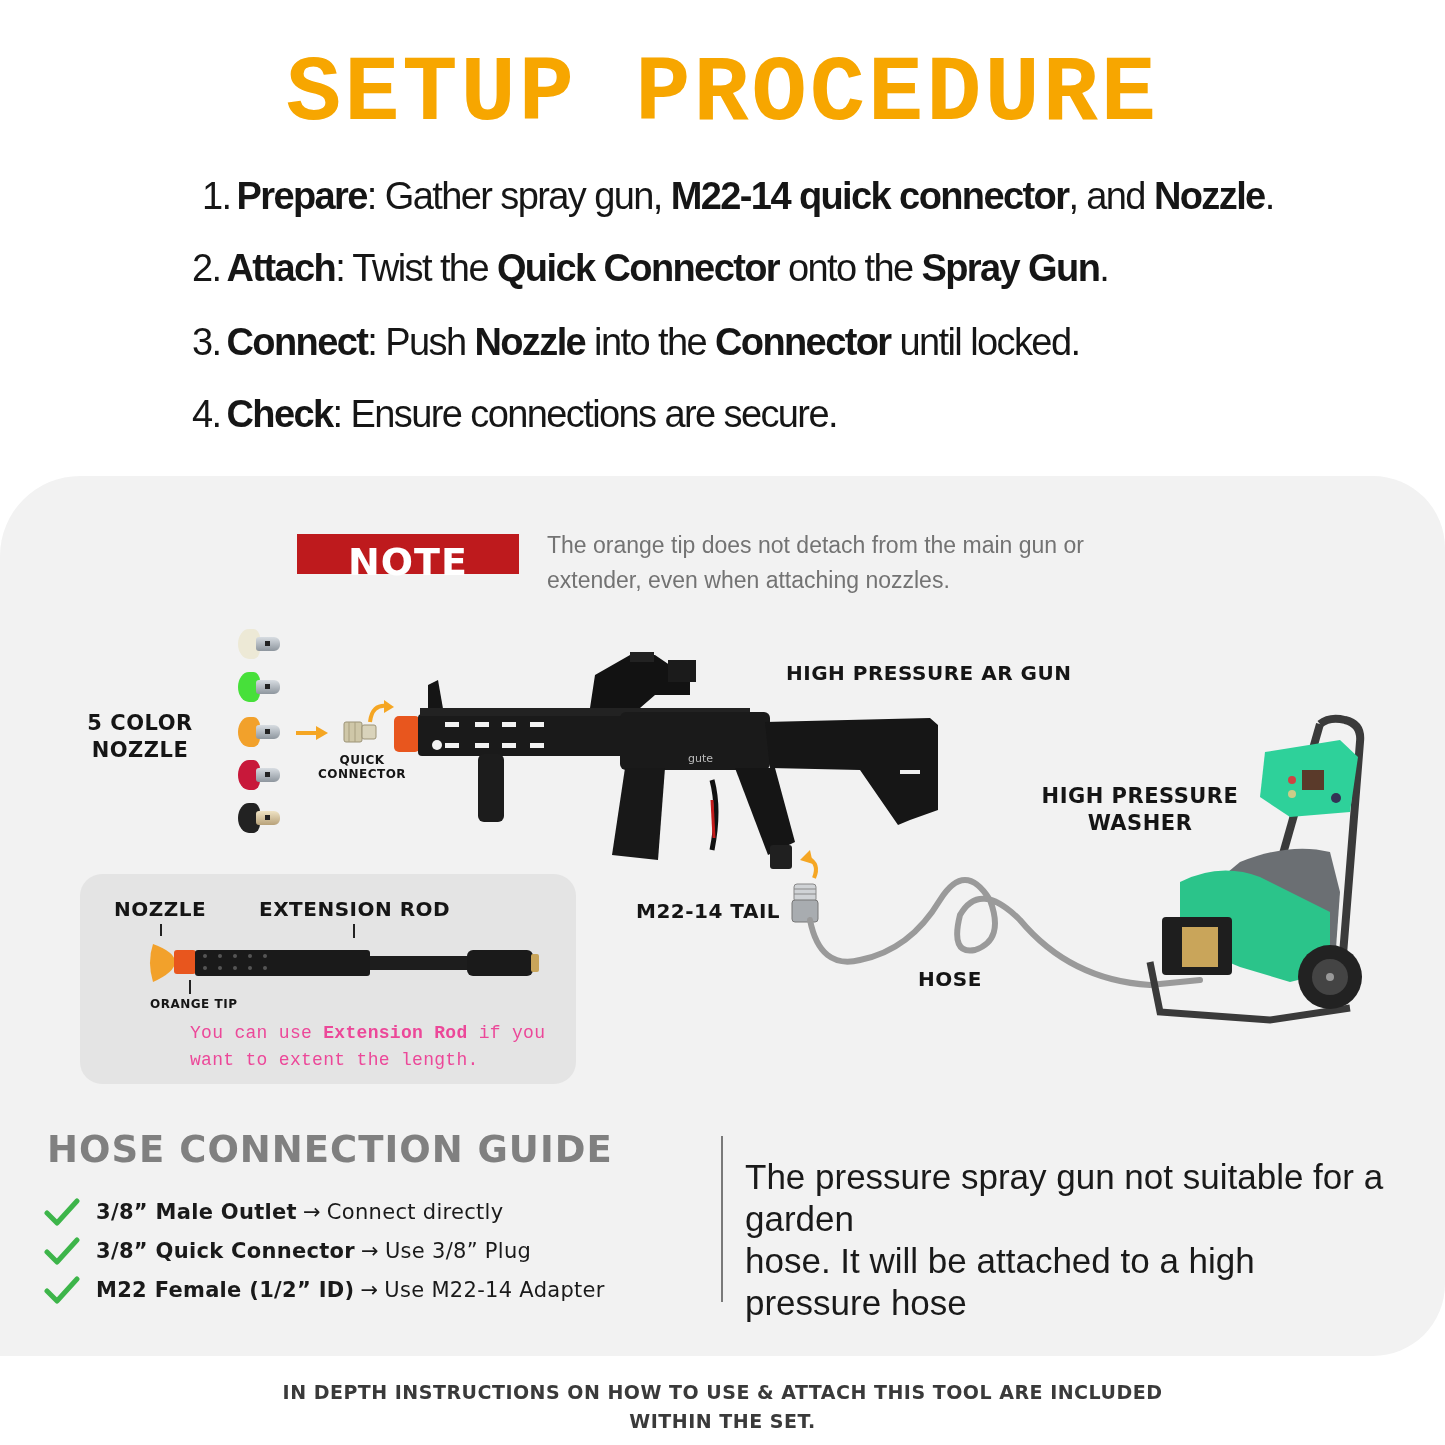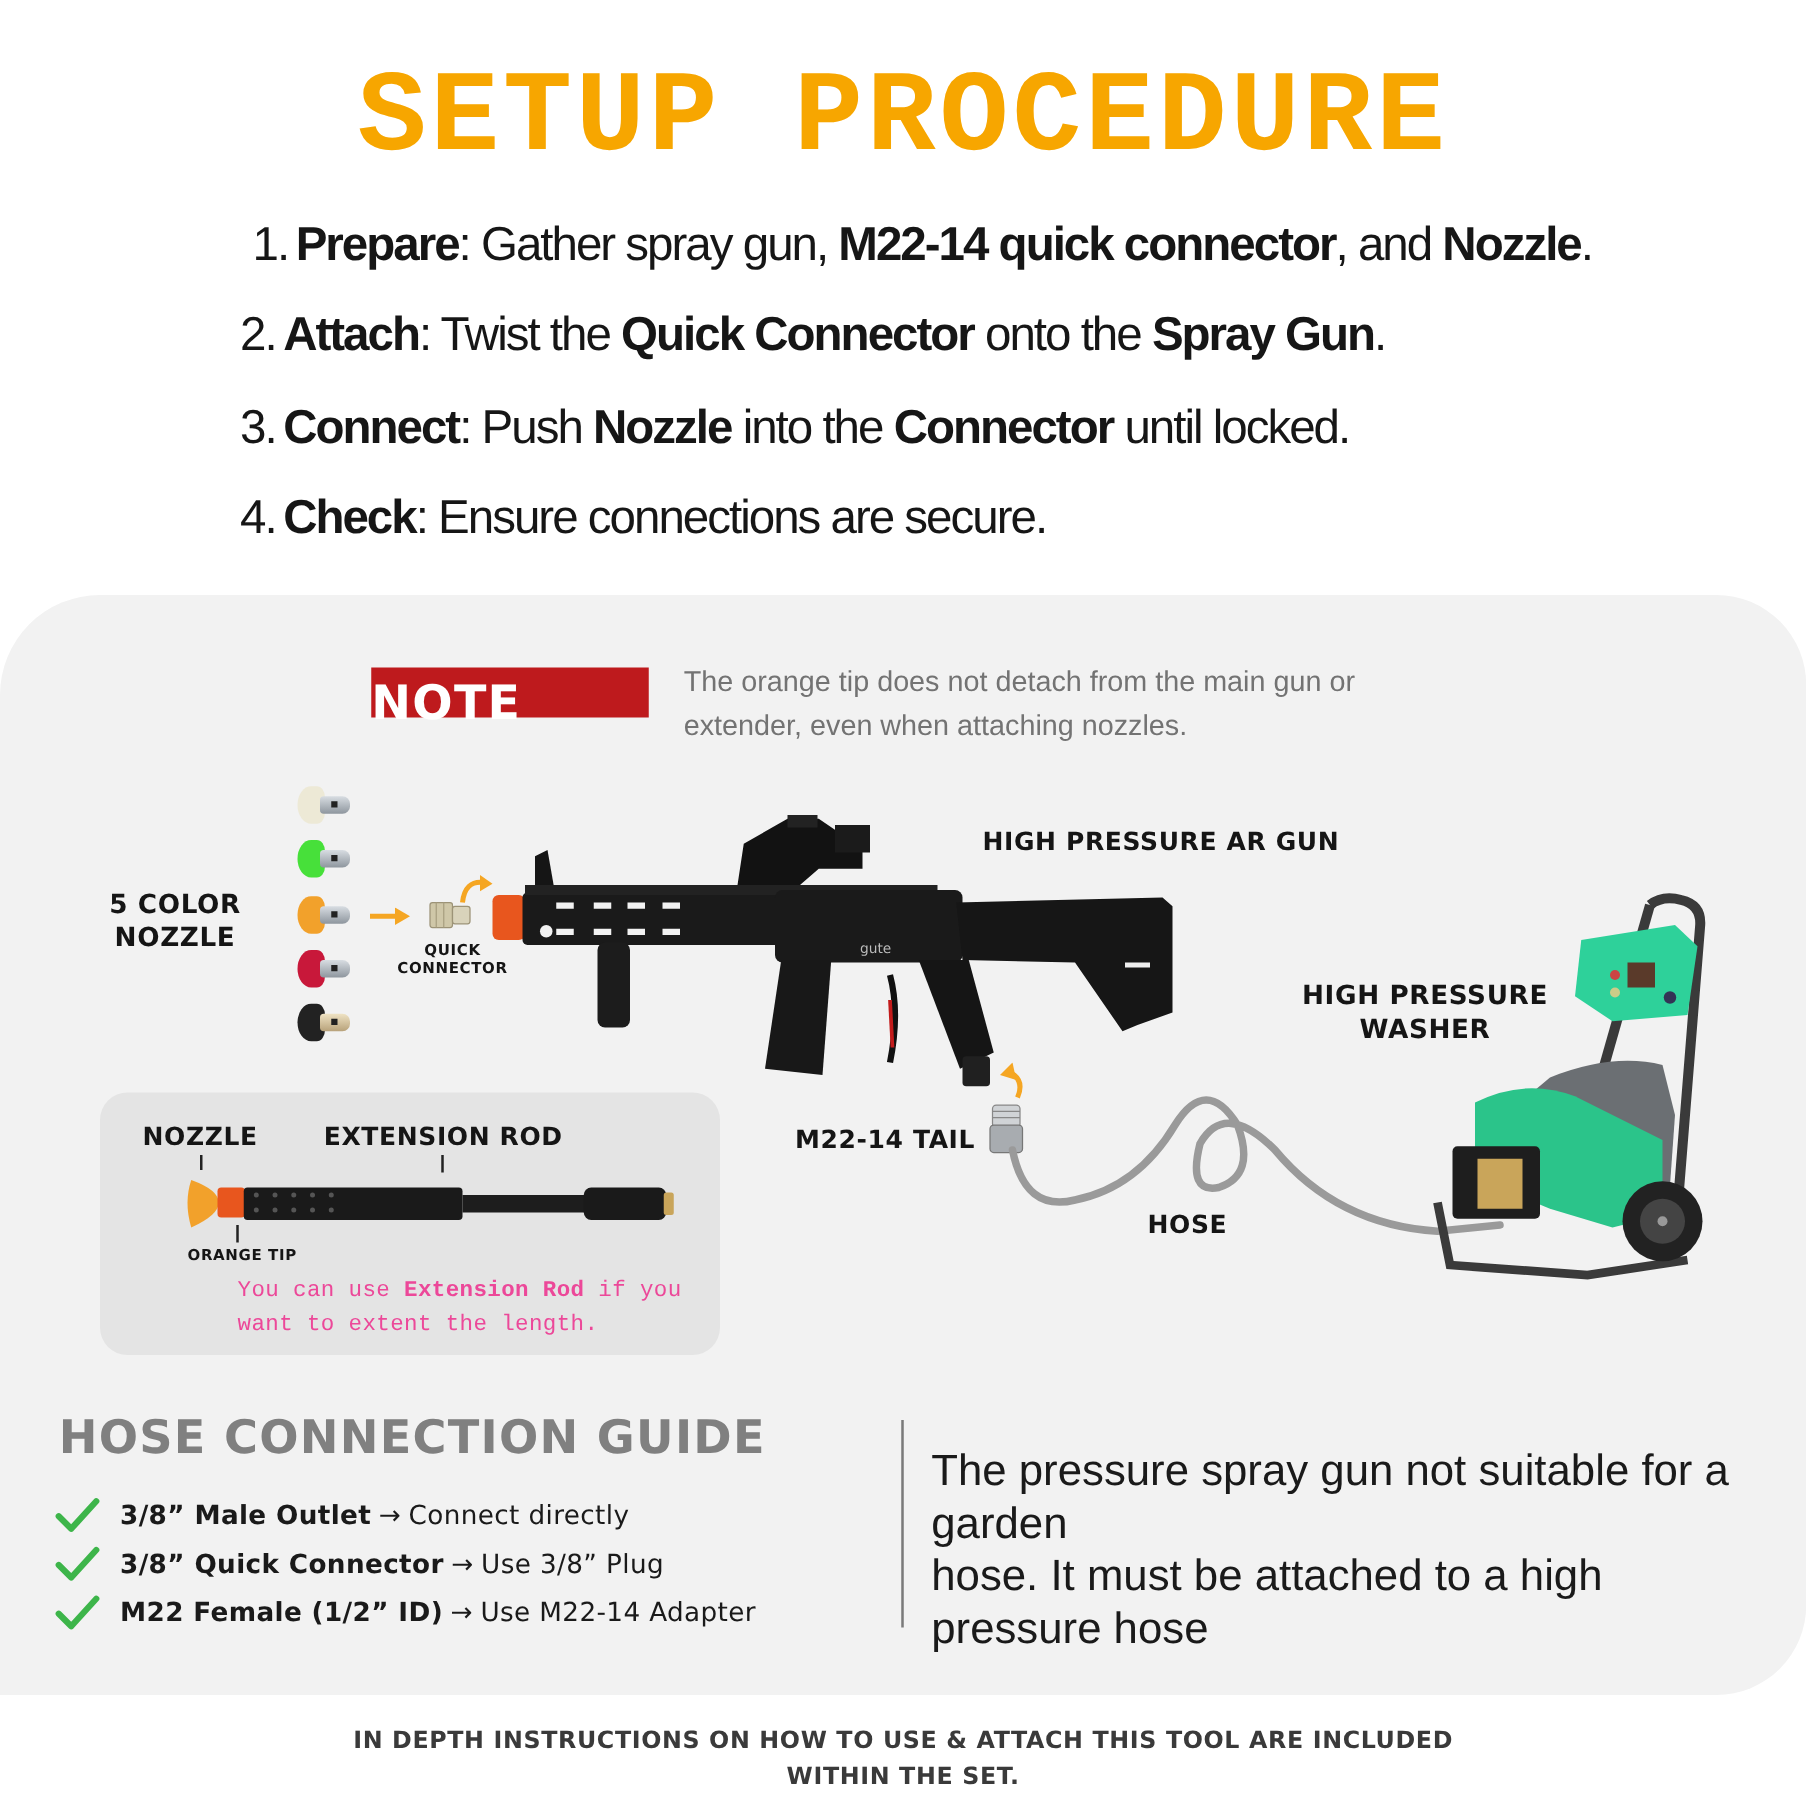--- a/index.html
+++ b/index.html
@@ -20,21 +20,21 @@
   .step .num { margin-right: 6px; }
 
   .panel {
     position: absolute; left: 0; top: 476px; width: 1445px; height: 880px;
     background: #F2F2F2; border-radius: 0 72px 72px 0;
     border-top-left-radius: 80px; border-bottom-left-radius: 0;
   }
   .note-badge {
     position: absolute; left: 297px; top: 534px; width: 222px; height: 40px;
     background: #BE1A1D; color: #fff; font-family: "DejaVu Sans", sans-serif;
-    font-weight: bold; font-size: 38px; text-align: left; line-height: 56px; letter-spacing: 1px;
+    font-weight: bold; font-size: 38px; text-align: center; line-height: 56px; letter-spacing: 1px;
   }
   .note-text {
     position: absolute; left: 547px; top: 528px; width: 620px;
     font-family: "Liberation Sans", sans-serif; font-size: 23px; line-height: 35px; color: #737373;
   }
 
   .label {
     position: absolute; font-family: "DejaVu Sans", sans-serif; font-weight: bold;
     color: #151515; text-align: center; letter-spacing: 0.5px;
   }
@@ -313,19 +313,19 @@
     <b>M22 Female (1/2” ID)</b>
       <span class="arrow">→</span>
       <span>Use M22-14 Adapter</span>
   </div>
 </div>
 
 <div class="divider"></div>
 
 <div class="warning">
   <div>The pressure spray gun not suitable for a garden</div>
-  <div>hose. It must be attached to a high pressure hose</div>
+  <div>hose. It will be attached to a high pressure hose</div>
 </div>
 
 <div class="footer">
   <div>IN DEPTH INSTRUCTIONS ON HOW TO USE &amp; ATTACH THIS TOOL ARE INCLUDED</div>
   <div>WITHIN THE SET.</div>
 </div>
 
 </body></html>

